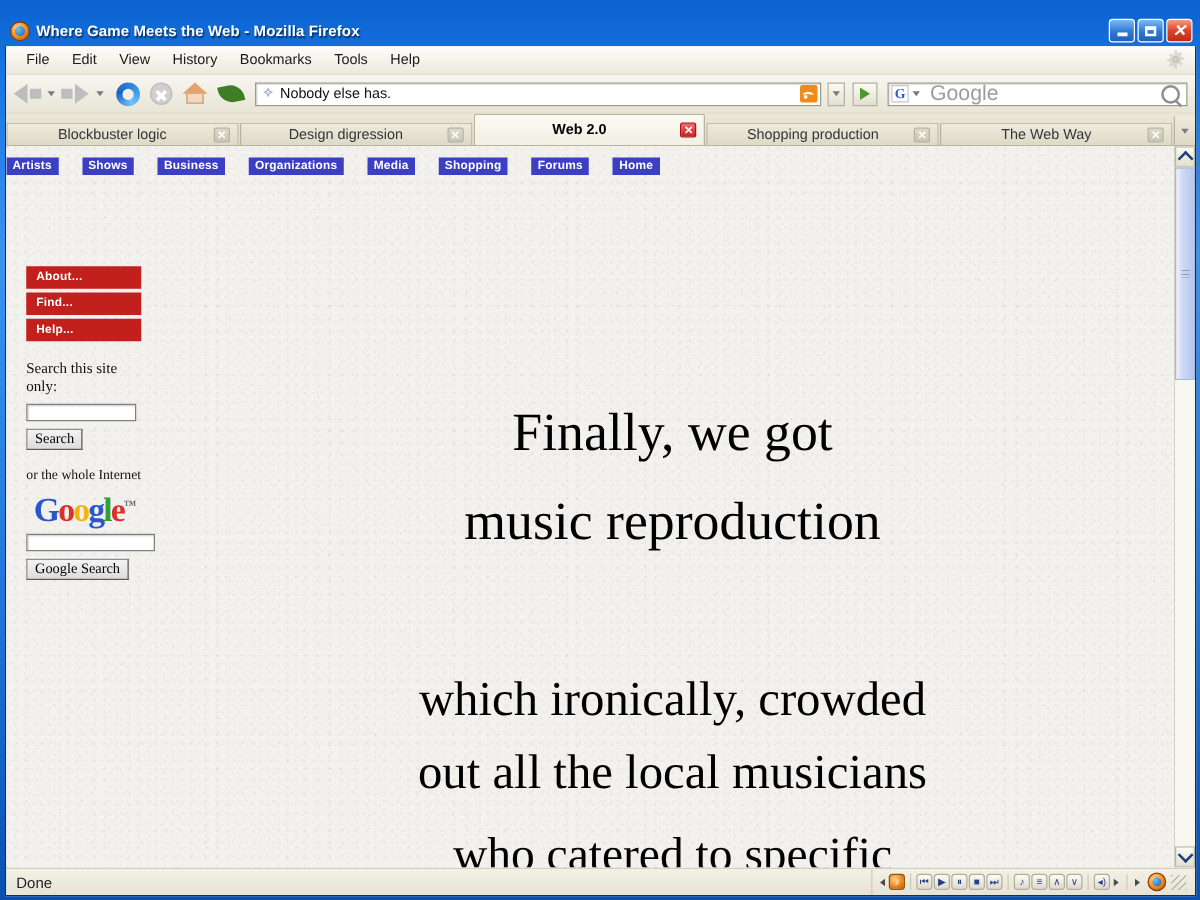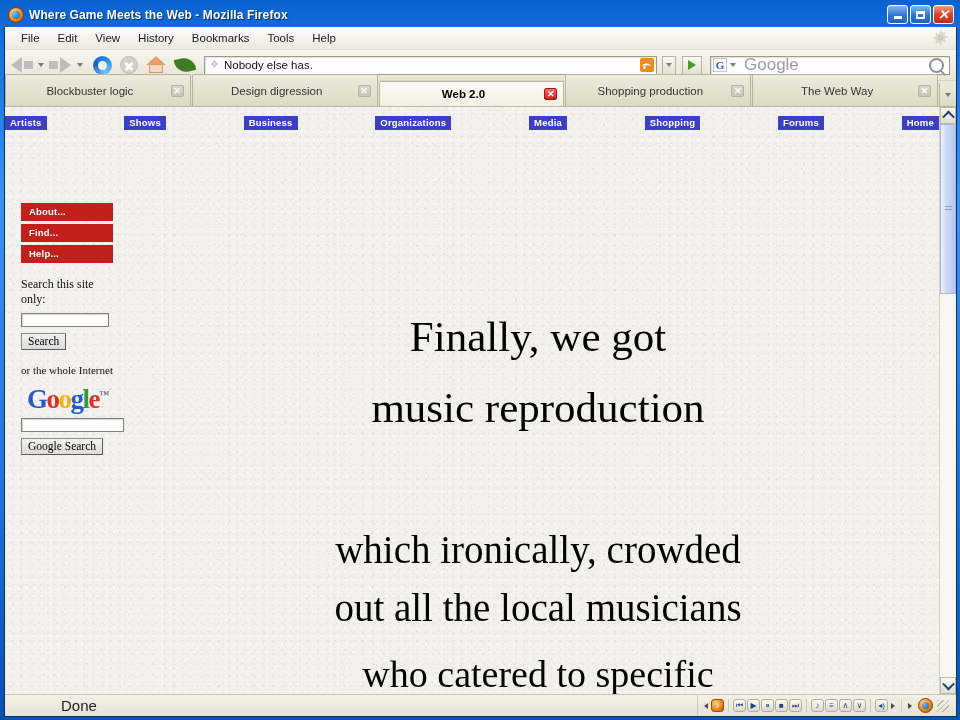--- a/index.html
+++ b/index.html
@@ -5,21 +5,21 @@
   html,body{margin:0;padding:0;}
   body{
     width:960px;height:720px;overflow:hidden;
     font-family:"Liberation Sans",sans-serif;
     background:#0a246a;
   }
   .window{
     width:960px;height:720px;position:relative;
     background:linear-gradient(180deg,#0a62d0 0%,#1874e0 8%,#3b93f0 28%,#1f72d8 70%,#0a50b0 100%);
     box-sizing:border-box;
-    padding:3px 3px 3px 4px;
+    padding:13px 3px 3px 4px;
     display:flex;flex-direction:column;
   }
   
   .titlebar{
     height:24px;flex:0 0 24px;display:flex;align-items:center;
     padding:0 1px 0 4px;position:relative;
   }
   .title-icon{
     width:16px;height:16px;border-radius:50%;
     background:radial-gradient(circle at 35% 30%,#ffd089,#f08a18 55%,#b84a06 100%);
@@ -169,21 +169,21 @@
     content:"";position:absolute;right:-4px;bottom:-3px;width:6px;height:2px;
     background:#8e8e8e;transform:rotate(45deg);
   }
   
   .tabbar{
     height:25px;flex:0 0 25px;display:flex;align-items:flex-end;
     background:linear-gradient(180deg,#ebe8d9,#ddd9c6);
     padding:0;border-bottom:1px solid #b9b4a0;position:relative;
   }
   .tab{
-    flex:1;height:32px;display:flex;align-items:center;justify-content:center;
+    flex:1;height:18px;display:flex;align-items:center;justify-content:center;
     background:linear-gradient(180deg,#eeebdd,#ddd9c6);
     border:1px solid #b9b4a0;border-bottom:none;box-sizing:border-box;
     margin-right:1px;position:relative;font-size:11.5px;color:#343434;
     border-radius:2px 2px 0 0;
   }
   .tab.active{
     background:linear-gradient(180deg,#fbfaf3,#f2f0e4);
     font-weight:bold;color:#000;height:25px;
   }
   .tab-label{padding:0 22px 0 6px;white-space:nowrap;overflow:hidden;}
@@ -210,21 +210,21 @@
       radial-gradient(circle at 13% 22%, rgba(0,0,0,.035) 0 1px, transparent 1px),
       radial-gradient(circle at 47% 63%, rgba(0,0,0,.03) 0 1px, transparent 1px),
       radial-gradient(circle at 77% 31%, rgba(0,0,0,.032) 0 1px, transparent 1px),
       radial-gradient(circle at 29% 81%, rgba(0,0,0,.028) 0 1px, transparent 1px),
       radial-gradient(circle at 62% 11%, rgba(255,255,255,.5) 0 1px, transparent 1px),
       radial-gradient(circle at 88% 74%, rgba(0,0,0,.03) 0 1px, transparent 1px);
     background-size:7px 7px,11px 11px,9px 9px,13px 13px,8px 8px,10px 10px;
   }
   
   .site-nav{
-    position:absolute;left:0;right:0;top:9px;display:flex;justify-content:space-between;gap:3px;
+    position:absolute;left:0;right:0;top:9px;display:flex;justify-content:flex-start;gap:19px;
   }
   .site-nav span{
     background:#3b3fc4;color:#fff;font-size:9.5px;font-weight:bold;
     padding:2px 5px 3px;line-height:9px;letter-spacing:.2px;
     font-family:"Liberation Sans",sans-serif;
   }
   .logo{
     position:absolute;left:272px;top:155px;
     font-family:"DejaVu Sans",sans-serif;font-weight:bold;font-size:31px;
     color:#4a4ad8;letter-spacing:-1px;
@@ -298,22 +298,22 @@
   }
   .sb-grip{width:7px;height:6px;
     background:repeating-linear-gradient(180deg,#8f9cc0 0 1px,transparent 1px 3px);}
   
   .statusbar{
     height:22px;flex:0 0 22px;display:flex;align-items:center;
     background:linear-gradient(180deg,#f3f1e7,#e6e3d4);
     border-top:1px solid #c8c4b2;box-sizing:border-box;
   }
   .status-text{
-    flex:1;font-size:15px;color:#222;padding-left:8px;
-    border-right:1px solid #cfcbba;height:100%;display:flex;align-items:center;margin-left:48px;
+    flex:1;font-size:12px;color:#222;padding-left:8px;
+    border-right:1px solid #cfcbba;height:100%;display:flex;align-items:center;
   }
   .media-tray{
     display:flex;align-items:center;gap:1px;padding:0 4px;height:100%;
   }
   .mini-caret{
     width:0;height:0;border-top:3px solid transparent;border-bottom:3px solid transparent;
     border-right:4px solid #4a4a4a;margin:0 2px;
   }
   .mini-caret.r{border-right:none;border-left:4px solid #4a4a4a;}
   .mbtn{

